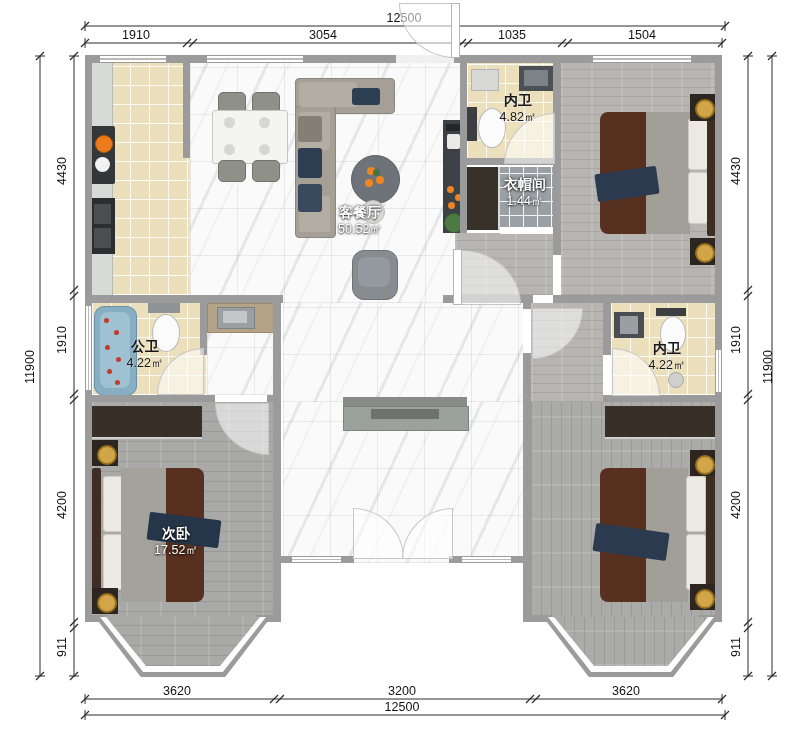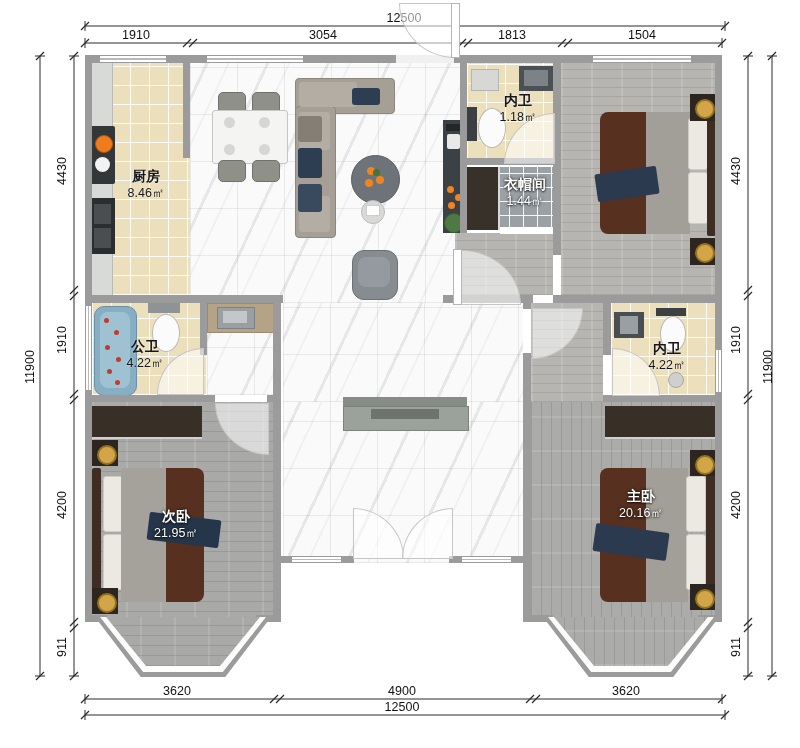--- a/index.html
+++ b/index.html
@@ -53,34 +53,34 @@
     <path d="M85 21 V31 M725 21 V31 M85 38 V48 M722 38 V48 M35 56 H45 M35 676 H45 M69 56 H79 M69 676 H79 M743 56 H753 M743 676 H753 M767 56 H777 M767 676 H777 M85 694 V704 M722 694 V704 M85 710 V720 M725 710 V720" stroke="#2a2a2a" stroke-width="1" fill="none"></path>
     <path d="M81 30 L89 22 M721 30 L729 22 M81 47 L89 39 M183 47 L191 39 M189 47 L197 39 M458 47 L466 39 M464 47 L472 39 M558 47 L566 39 M564 47 L572 39 M718 47 L726 39
              M36 60 L44 52 M36 680 L44 672 M70 60 L78 52 M70 294 L78 286 M70 300 L78 292 M70 398 L78 390 M70 404 L78 396 M70 626 L78 618 M70 632 L78 624 M70 680 L78 672
              M744 60 L752 52 M744 294 L752 286 M744 300 L752 292 M744 398 L752 390 M744 404 L752 396 M744 626 L752 618 M744 632 L752 624 M744 680 L752 672 M768 60 L776 52 M768 680 L776 672
              M81 703 L89 695 M270 703 L278 695 M276 703 L284 695 M526 703 L534 695 M532 703 L540 695 M718 703 L726 695 M81 719 L89 711 M721 719 L729 711" stroke="#2a2a2a" stroke-width="1.2" fill="none"></path>
   </svg>
 
   <div class="dim" style="left:374px;top:11px;width:60px">12500</div>
   <div class="dim" style="left:106px;top:28px;width:60px">1910</div>
   <div class="dim" style="left:293px;top:28px;width:60px">3054</div>
-  <div class="dim" style="left:482px;top:28px;width:60px">1813</div>
+  <div class="dim" style="left:482px;top:28px;width:60px">1035</div>
   <div class="dim" style="left:612px;top:28px;width:60px">1504</div>
   <div class="dim v" style="left:0px;top:360px;width:60px">11900</div>
   <div class="dim v" style="left:32px;top:164px;width:60px">4430</div>
   <div class="dim v" style="left:32px;top:333px;width:60px">1910</div>
   <div class="dim v" style="left:32px;top:498px;width:60px">4200</div>
   <div class="dim v" style="left:32px;top:640px;width:60px">911</div>
   <div class="dim v" style="left:706px;top:164px;width:60px">4430</div>
   <div class="dim v" style="left:706px;top:333px;width:60px">1910</div>
   <div class="dim v" style="left:706px;top:498px;width:60px">4200</div>
   <div class="dim v" style="left:706px;top:640px;width:60px">911</div>
   <div class="dim v" style="left:738px;top:360px;width:60px">11900</div>
   <div class="dim" style="left:147px;top:684px;width:60px">3620</div>
-  <div class="dim" style="left:372px;top:684px;width:60px">4900</div>
+  <div class="dim" style="left:372px;top:684px;width:60px">3200</div>
   <div class="dim" style="left:596px;top:684px;width:60px">3620</div>
   <div class="dim" style="left:372px;top:700px;width:60px">12500</div>
 
   <div class="fl tileb" style="left:92px;top:63px;width:98px;height:232px"></div>
   <div class="fl marble" style="left:190px;top:63px;width:270px;height:240px"></div>
   <div class="fl marble" style="left:283px;top:303px;width:240px;height:99px"></div>
   <div class="fl marble" style="left:283px;top:402px;width:240px;height:161px"></div>
   <div class="fl tileb" style="left:467px;top:63px;width:86px;height:97px"></div>
   <div class="fl cloaktile" style="left:467px;top:167px;width:86px;height:63px"></div>
   <div class="fl woodp" style="left:455px;top:233px;width:98px;height:62px"></div>
@@ -253,42 +253,38 @@
   <div class="fan" style="left:504px;top:113px;width:49px;height:49px;border-radius:100% 0 0 0"></div>
   <div class="fan" style="left:461px;top:250px;width:58px;height:53px;border-radius:0 100% 0 0"></div>
   <div class="leaf" style="left:453px;top:249px;width:7px;height:54px"></div>
   <div class="fan" style="left:532px;top:308px;width:49px;height:49px;border-radius:0 0 100% 0"></div>
   <div class="fan" style="left:612px;top:348px;width:46px;height:46px;border-radius:0 100% 0 0"></div>
   <div class="fan" style="left:157px;top:348px;width:45px;height:45px;border-radius:100% 0 0 0"></div>
   <div class="fan" style="left:215px;top:403px;width:52px;height:50px;border-radius:0 0 0 100%"></div>
   <div class="fan" style="left:353px;top:508px;width:49px;height:49px;border-radius:0 100% 0 0"></div>
   <div class="fan" style="left:402px;top:508px;width:49px;height:49px;border-radius:100% 0 0 0"></div>
 
-  <div class="rlbl dark" style="left:108px;top:168px;width:76px">
-    <span class="nm">厨房</span>
-    <span class="ar">8.46㎡</span>
+  <div class="rlbl light" style="left:316px;top:204px;width:88px">
+    <span class="nm">客餐厅</span>
+    <span class="ar">50.52㎡</span>
   </div>
   <div class="rlbl dark" style="left:482px;top:92px;width:72px">
     <span class="nm">内卫</span>
-    <span class="ar">1.18㎡</span>
+    <span class="ar">4.82㎡</span>
   </div>
   <div class="rlbl light" style="left:490px;top:176px;width:70px">
     <span class="nm">衣帽间</span>
     <span class="ar">1.44㎡</span>
   </div>
   <div class="rlbl dark" style="left:106px;top:338px;width:78px">
     <span class="nm">公卫</span>
     <span class="ar">4.22㎡</span>
   </div>
   <div class="rlbl dark" style="left:628px;top:340px;width:78px">
     <span class="nm">内卫</span>
     <span class="ar">4.22㎡</span>
   </div>
-  <div class="rlbl light" style="left:134px;top:508px;width:84px">
+  <div class="rlbl light" style="left:134px;top:525px;width:84px">
     <span class="nm">次卧</span>
-    <span class="ar">21.95㎡</span>
-  </div>
-  <div class="rlbl light" style="left:596px;top:488px;width:90px">
-    <span class="nm">主卧</span>
-    <span class="ar">20.16㎡</span>
+    <span class="ar">17.52㎡</span>
   </div>
 
 </div>
 
 </body></html>

